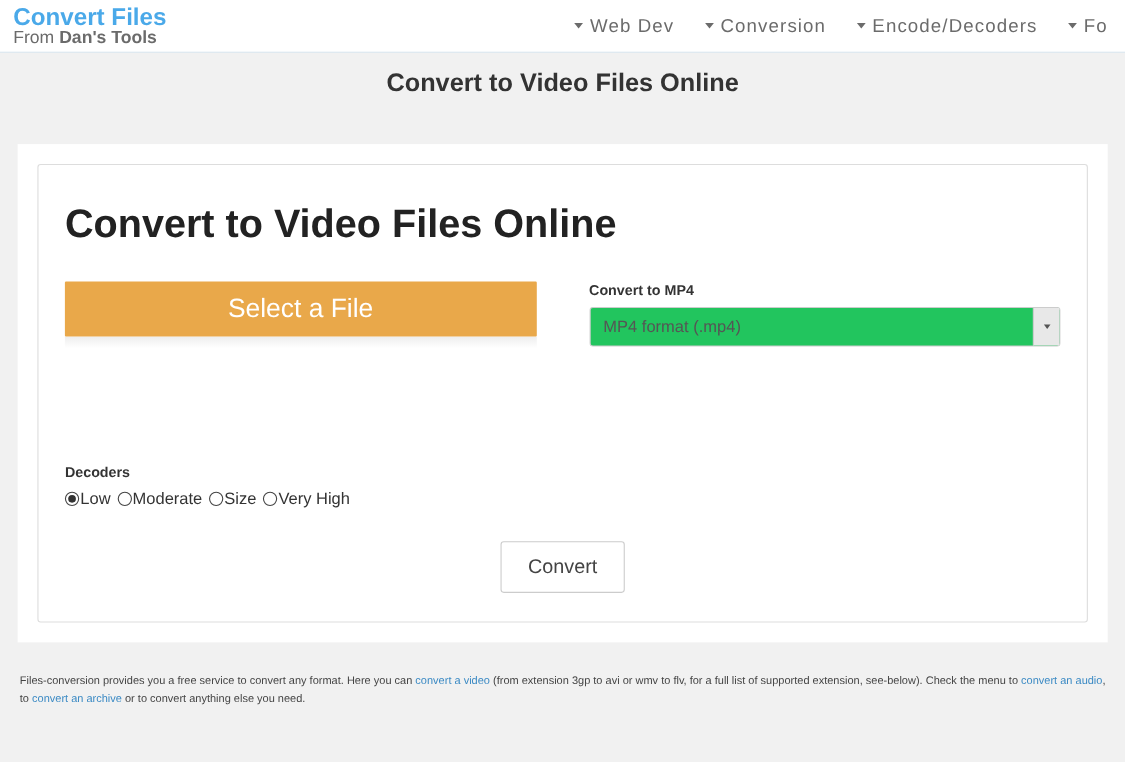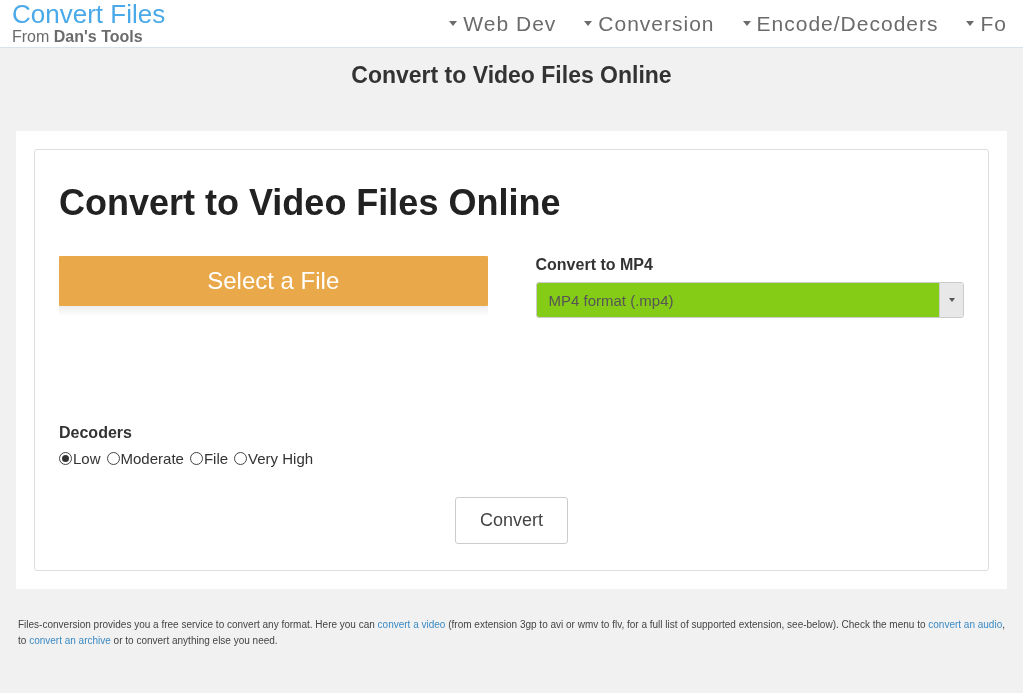--- a/index.html
+++ b/index.html
@@ -12,27 +12,27 @@
     }
     .topbar {
       background: #fff;
       height: 48px;
       display: flex;
       align-items: center;
       border-bottom: 1px solid #d7e4ed;
       padding: 0 12px;
     }
     .brand { display: flex; flex-direction: column; line-height: 1.05; }
-    .brand-title { color: #4aa9e9; font-size: 26px; font-weight: 400; }
+    .brand-title { color: #4aa9e9; font-size: 22px; font-weight: 700; }
     .brand-sub { font-size: 16px; color: #6b6b6b; }
     .brand-sub b { font-weight: 700; }
     .nav { margin-left: auto; display: flex; gap: 28px; padding-right: 4px; }
     .nav-item {
       color: #6b6b6b;
-      font-size: 21px;
+      font-size: 17px;
       letter-spacing: 1px;
       cursor: pointer;
       display: flex;
       align-items: center;
       gap: 6px;
     }
     .caret {
       width: 0; height: 0;
       border-left: 4px solid transparent;
       border-right: 4px solid transparent;
@@ -57,39 +57,39 @@
       padding: 22px 24px 26px;
     }
     .panel-title {
       font-size: 36px;
       font-weight: 700;
       color: #222;
       margin: 10px 0 32px;
     }
     .row { display: flex; gap: 48px; margin-bottom: 18px; }
     .col { flex: 1; }
-    .label { font-size: 16px; font-weight: 700; margin-bottom: 8px; display: block; }
+    .label { font-size: 13px; font-weight: 700; margin-bottom: 8px; display: block; }
     .btn-select {
       background: #e9a84a;
       color: #fff;
       border: none;
       width: 100%;
       height: 50px;
       font-size: 24px;
       font-weight: 400;
       cursor: pointer;
       border-radius: 1px;
     }
     .select-shadow { height: 10px; background: linear-gradient(#eee 0%, #fefefe 100%); width: 100%; }
     .select-wrap {
       display: flex;
       border: 1px solid #ccc;
       border-radius: 3px;
       height: 36px;
-      background: #84cc16;
+      background: #22c55e;
     }
     .select-wrap .val {
       flex: 1; padding: 0 12px; display: flex; align-items: center;
       color: #555; font-size: 15px;
     }
     .select-wrap .dd-btn {
       width: 24px; background: #e8e8e8; border-left: 1px solid #ccc;
       display: flex; align-items: center; justify-content: center;
     }
     .dd-btn .sm-caret {
@@ -179,21 +179,21 @@
             <label class="radio-item">
               <span class="radio-circle checked"></span>
               <span>Low</span>
             </label>
             <label class="radio-item">
               <span class="radio-circle"></span>
               <span>Moderate</span>
             </label>
             <label class="radio-item">
               <span class="radio-circle"></span>
-              <span>File</span>
+              <span>Size</span>
             </label>
             <label class="radio-item">
               <span class="radio-circle"></span>
               <span>Very High</span>
             </label>
           </div>
         </div>
       </div>
 
       <div class="convert-wrap">

